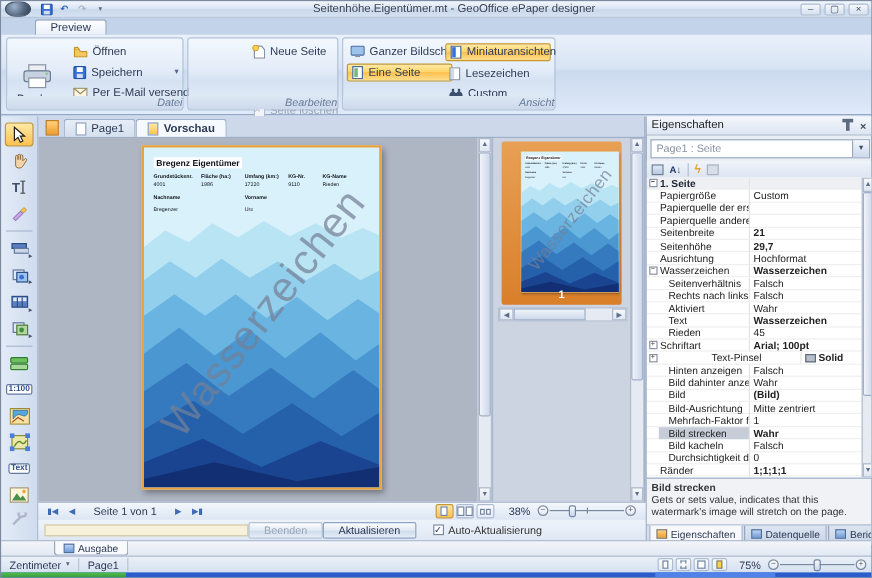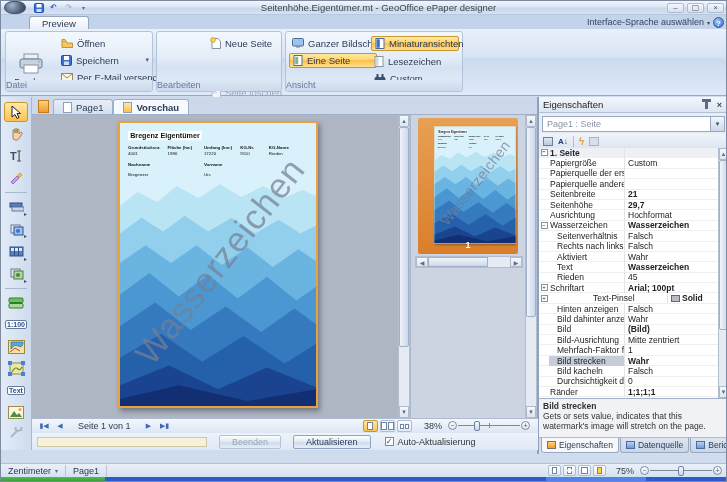--- a/index.html
+++ b/index.html
@@ -32,22 +32,22 @@
   #langSel{margin-left:auto;display:flex;align-items:center;gap:3px;font-size:9px;color:#36445e;padding-right:4px;height:100%;}
   #helpBtn{width:11px;height:11px;border-radius:50%;background:radial-gradient(circle at 35% 30%,#9cc3f2,#2f6fd0);
     color:#fff;font-size:8px;font-weight:bold;text-align:center;line-height:11px;border:1px solid #2a5cab;}
 
   
   #ribbon{left:0;top:28px;width:727px;height:67px;
     background:linear-gradient(#e9f0fb,#d8e4f4 42%,#cbdaee 46%,#dfeafa);
     border-bottom:1px solid #96a8c3;}
   .rgroup{position:absolute;top:2px;height:61px;border:1px solid #b4c3d9;border-radius:3px;
     background:linear-gradient(#f3f8fe,#e3ecf8 45%,#d5e2f2 60%,#e6effb);}
-  .glabel{position:absolute;left:0;right:0;bottom:0;height:11px;text-align:left;font-size:9px;color:#657a97;
-    background:linear-gradient(#dde8f5,#cdd9ec);border-radius:0 0 3px 3px;line-height:11px;}
+  .glabel{position:absolute;left:0;right:0;bottom:0;height:11px;text-align:right;font-size:9px;color:#657a97;
+    background:linear-gradient(#dde8f5,#cdd9ec);border-radius:0 0 3px 3px;line-height:11px;font-style:italic;}
   .bigbtn{position:absolute;top:15px;width:46px;height:46px;display:flex;flex-direction:column;
     align-items:center;justify-content:center;gap:2px;border-radius:3px;font-size:9px;color:#2c3a55;text-align:center;}
   .smallcol{position:absolute;top:4px;display:flex;flex-direction:column;gap:3px;}
   .sbtn{display:flex;align-items:center;gap:4px;height:14px;font-size:9.5px;color:#2c3a55;padding:0 3px;border-radius:2px;white-space:nowrap;}
   .sbtn.disabled{color:#9aa6b6;}
   .sbtn.on{background:linear-gradient(#ffe9a6,#ffd668 45%,#fcc14f 50%,#ffde8d);border:1px solid #c9972e;height:15px;}
   .drop{font-size:7px;color:#56658a;margin-left:2px;}
   .ic{display:inline-block;flex:none;}
 
   
@@ -147,21 +147,21 @@
   #zoomPct{margin:0 6px 0 12px;}
   .slider{position:relative;width:82px;height:12px;}
   .slider .line{position:absolute;left:10px;right:10px;top:5px;height:1px;background:#7c8aa0;}
   .slider .tick{position:absolute;left:50%;top:3px;width:1px;height:5px;background:#7c8aa0;}
   .scirc{position:absolute;top:1px;width:9px;height:9px;border:1px solid #7c8aa0;border-radius:50%;background:linear-gradient(#fff,#dfe7f2);
     font-size:7px;line-height:8px;text-align:center;color:#49536b;}
   .sthumb{position:absolute;top:1px;width:6px;height:10px;border:1px solid #6f84a5;border-radius:2px;background:linear-gradient(#f6f9fc,#c9d6e8);}
 
   #updatebar{left:31px;top:432px;width:506px;height:17px;background:linear-gradient(#eef3fa,#dfe8f4);display:flex;align-items:center;font-size:9px;}
   #progress{width:170px;height:10px;margin-left:5px;background:#f6f1d9;border:1px solid #cfc9a8;}
-  .btn{height:14px;padding:0 12px;margin-left:12px;display:flex;align-items:center;border:1px solid #8ea4c4;border-radius:2px;
+  .btn{height:14px;padding:0 12px;display:flex;align-items:center;border:1px solid #8ea4c4;border-radius:2px;
     background:linear-gradient(#fdfefe,#dfe8f3 50%,#cfdcec 55%,#e6eef8);color:#2c3a55;}
   .btn.disabled{color:#9aa6b6;border-color:#b6c2d4;}
   .chk{width:9px;height:9px;border:1px solid #7c8aa0;background:#fff;margin:0 4px 0 14px;font-size:8px;line-height:8px;text-align:center;color:#1d3f7e;font-weight:bold;}
 
   #outrow{left:0;top:449px;width:727px;height:13px;background:linear-gradient(#f2f5fa,#e2e9f3);border-top:1px solid #b3bed0;display:flex;align-items:flex-start;}
   #outTab{margin-left:44px;height:12px;display:flex;align-items:center;gap:3px;padding:0 7px;font-size:8.5px;color:#2c3a55;
     border:1px solid #97a7c0;border-top:none;border-radius:0 0 3px 3px;background:#f8fafd;}
   #outTab .ti{width:9px;height:8px;background:linear-gradient(#bcd3f2,#6f9bd6);border:1px solid #4a6d9e;}
 
   #statusbar{left:0;top:462px;width:727px;height:14px;background:linear-gradient(#eaf0f8,#d6e1f0);border-top:1px solid #b3bed0;display:flex;align-items:center;font-size:9px;color:#2c3a55;}
@@ -197,25 +197,20 @@
     <div id="titleText">Seitenhöhe.Eigentümer.mt - GeoOffice ePaper designer</div>
     <div class="winctl">
       <div class="wbtn">–</div>
       <div class="wbtn">▢</div>
       <div class="wbtn">×</div>
     </div>
   </div>
 
   <div id="tabrow" class="abs">
     <div id="prevTab">Preview</div>
-    <div id="langSel">
-      <span>Interface-Sprache auswählen</span>
-      <span style="font-size:6px;">▾</span>
-      <span id="helpBtn">?</span>
-    </div>
   </div>
 
   <div id="ribbon" class="abs">
     <div class="rgroup" style="left:4px;width:148px;">
       <div class="bigbtn" style="left:2px;">
         <svg class="ic" width="26" height="22">
             <rect x="6" y="1" width="14" height="5" fill="#eceff3" stroke="#8a93a4"></rect>
             <rect x="2" y="6" width="22" height="9" rx="2" fill="#c7d2e0" stroke="#6b7c92"></rect>
             <rect x="6" y="12" width="14" height="8" fill="#fff" stroke="#8a93a4"></rect>
             <circle cx="21" cy="8.5" r="1" fill="#7dc97d"></circle>
@@ -764,20 +759,26 @@
   </div>
 
   <div id="updatebar" class="abs">
     <div id="progress"></div>
     <div class="btn disabled">Beenden</div>
     <div class="btn">Aktualisieren</div>
     <span class="chk">✓</span>
     <span>Auto-Aktualisierung</span>
   </div>
 
+  <div id="outrow" class="abs">
+    <div id="outTab">
+      <span class="ti"></span>
+      <span>Ausgabe</span>
+    </div>
+  </div>
 
   <div id="statusbar" class="abs">
     <div class="scell">
       <span>Zentimeter</span>
       <span style="font-size:6px;color:#56658a;">▾</span>
     </div>
     <div class="scell">
       <span>Page1</span>
     </div>
     <div style="flex:1;"></div>

